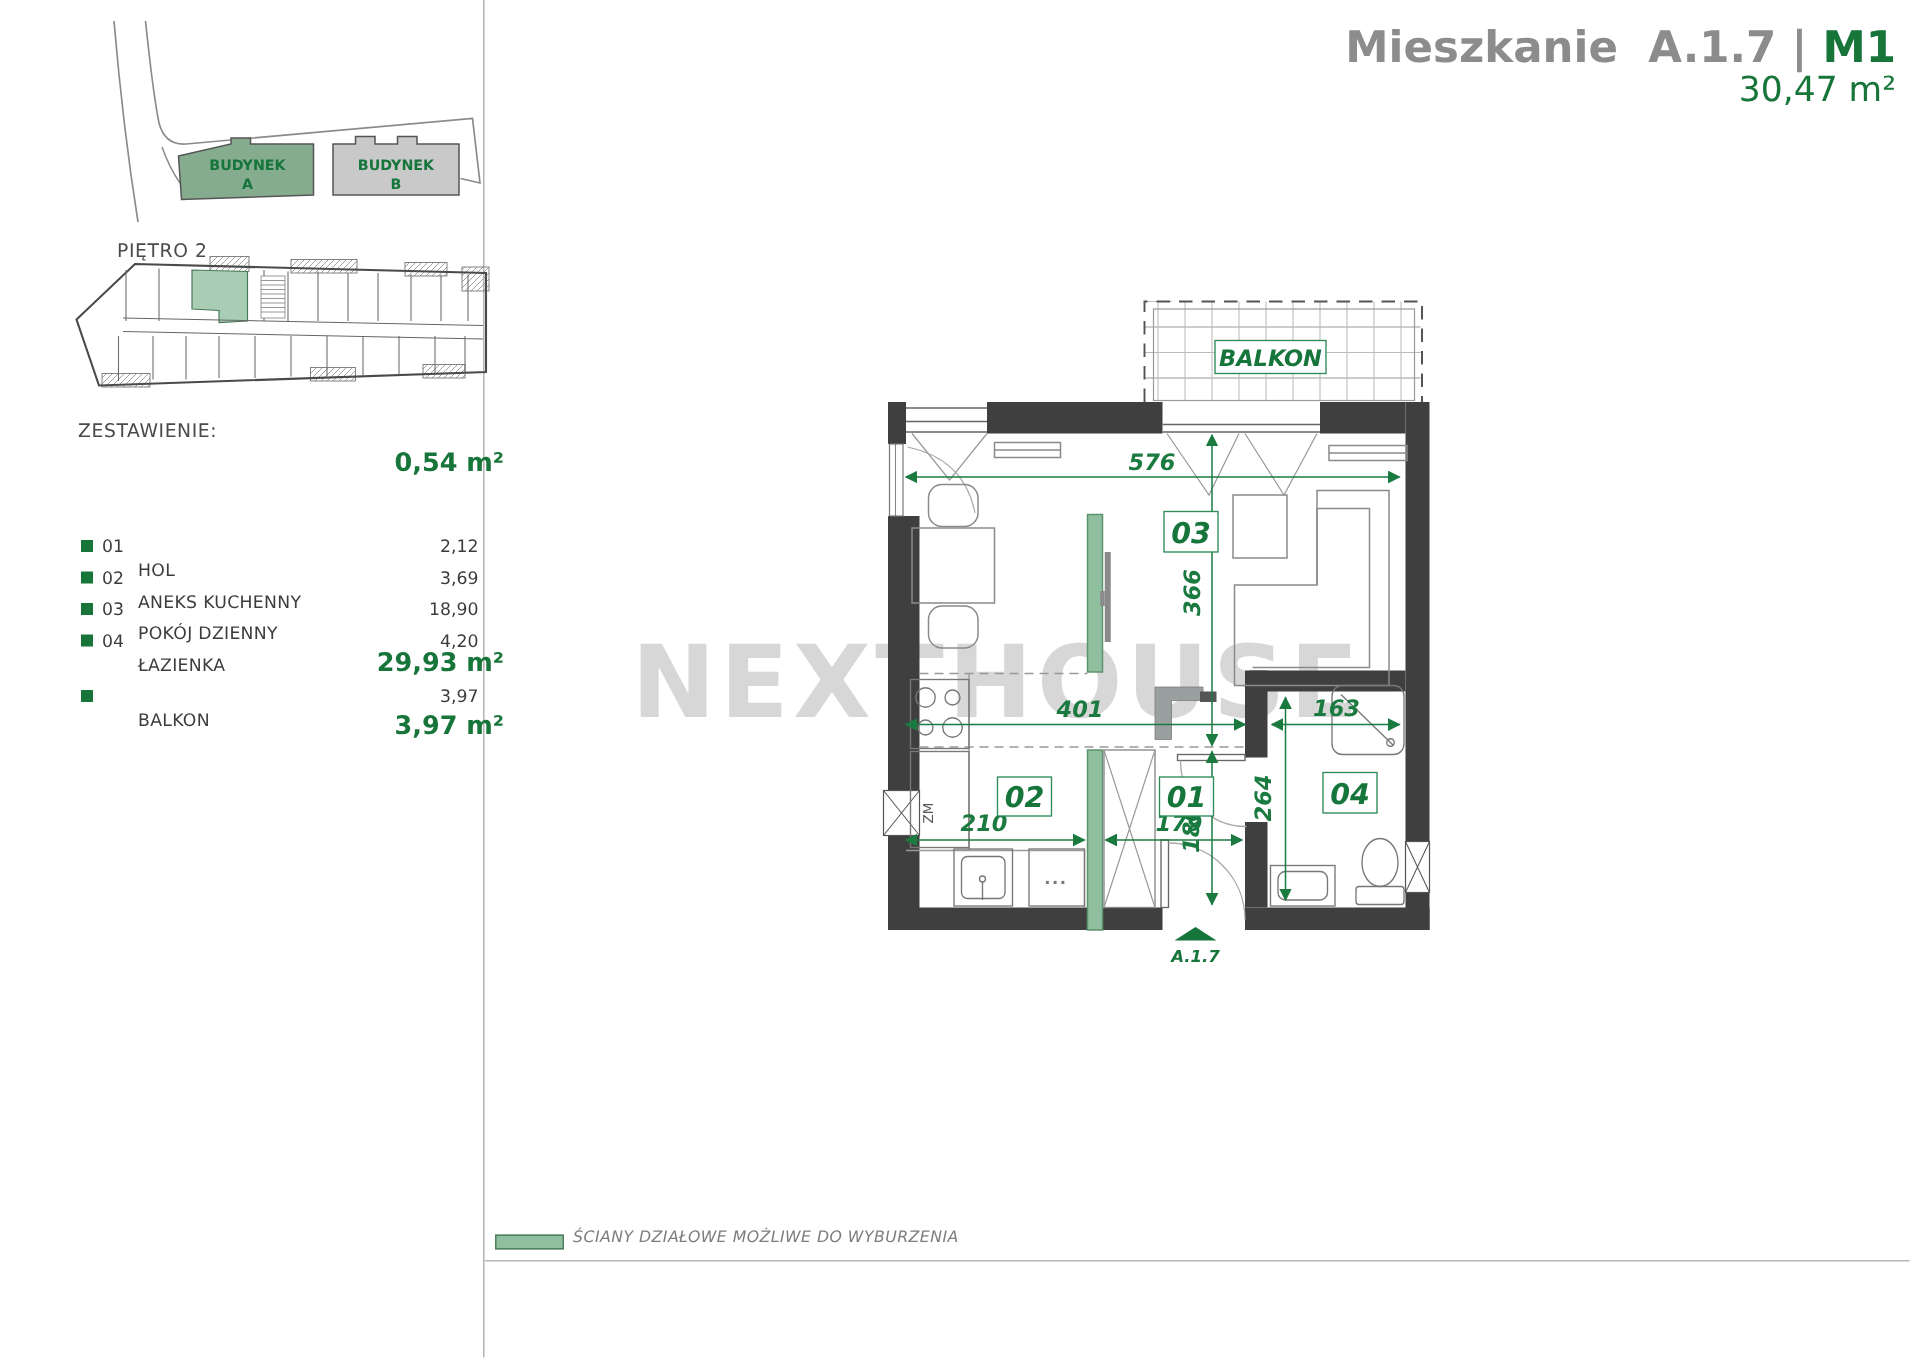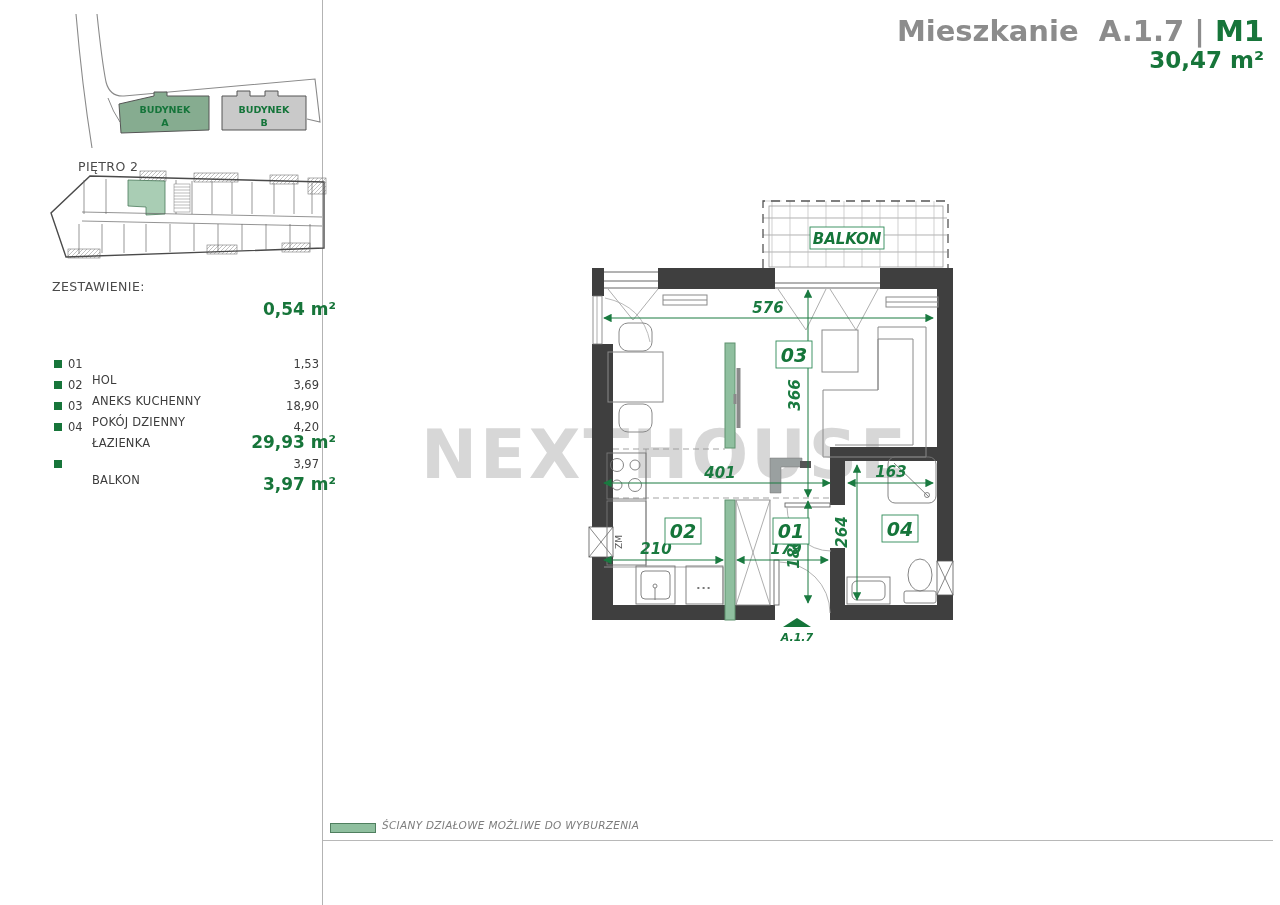--- a/index.html
+++ b/index.html
@@ -4,21 +4,21 @@
 <style>
   html,body{margin:0;padding:0;background:#fff;width:1280px;height:905px;overflow:hidden;
     font-family:"DejaVu Sans",sans-serif;}
   .abs{position:absolute;}
   #stage{position:relative;width:1280px;height:905px;background:#fff;}
   
   #header{right:16px;top:16px;text-align:right;line-height:1.05;}
   #header .l1{font-size:29px;font-weight:bold;white-space:pre;}
   #header .t-gray{color:#8c8c8c;}
   #header .t-green{color:#17753a;}
-  #header .l2{font-size:23px;font-weight:bold;color:#17753a;margin-top:2px;text-align:right;}
+  #header .l2{font-size:23px;font-weight:normal;color:#17753a;margin-top:2px;text-align:right;}
   
   #v-divider{left:322px;top:0;width:1px;height:905px;background:#b3b3b3;}
   #legend-swatch{left:330px;top:823px;width:46px;height:10px;background:#8fbf9f;border:1px solid #4f7f5f;box-sizing:border-box;}
   #legend-text{left:382px;top:819px;font-size:10.5px;font-style:italic;color:#7d7d7d;letter-spacing:.3px;}
   #h-rule{left:323px;top:840px;width:950px;height:1px;background:#b8b8b8;}
   
   #floor-label{left:54px;top:159px;font-size:12.5px;color:#4a4a4a;letter-spacing:.4px;}
   #summary-heading{left:28px;top:279px;font-size:12.5px;color:#4a4a4a;letter-spacing:.4px;}
   #summary-note{left:28px;top:301px;width:205px;font-size:11px;font-style:italic;color:#3f3f3f;line-height:1.3;letter-spacing:.2px;}
   #summary-note-value{right:11px;top:299px;font-size:17px;font-weight:bold;color:#17753a;}
@@ -102,21 +102,21 @@
       </g>
     </svg>
 
     <div id="summary-heading" class="abs">ZESTAWIENIE:</div>
     <div id="summary-note-value" class="abs">0,54 m²</div>
 
     <div class="srow" style="top:357px">
       <span class="bullet"></span>
       <span class="no">01</span>
       <span class="nm">HOL</span>
-      <span class="ar">1,53</span>
+      <span class="ar">2,12</span>
     </div>
     <div class="srow" style="top:378px">
       <span class="bullet"></span>
       <span class="no">02</span>
       <span class="nm">ANEKS KUCHENNY</span>
       <span class="ar">3,69</span>
     </div>
     <div class="srow" style="top:399px">
       <span class="bullet"></span>
       <span class="no">03</span>

